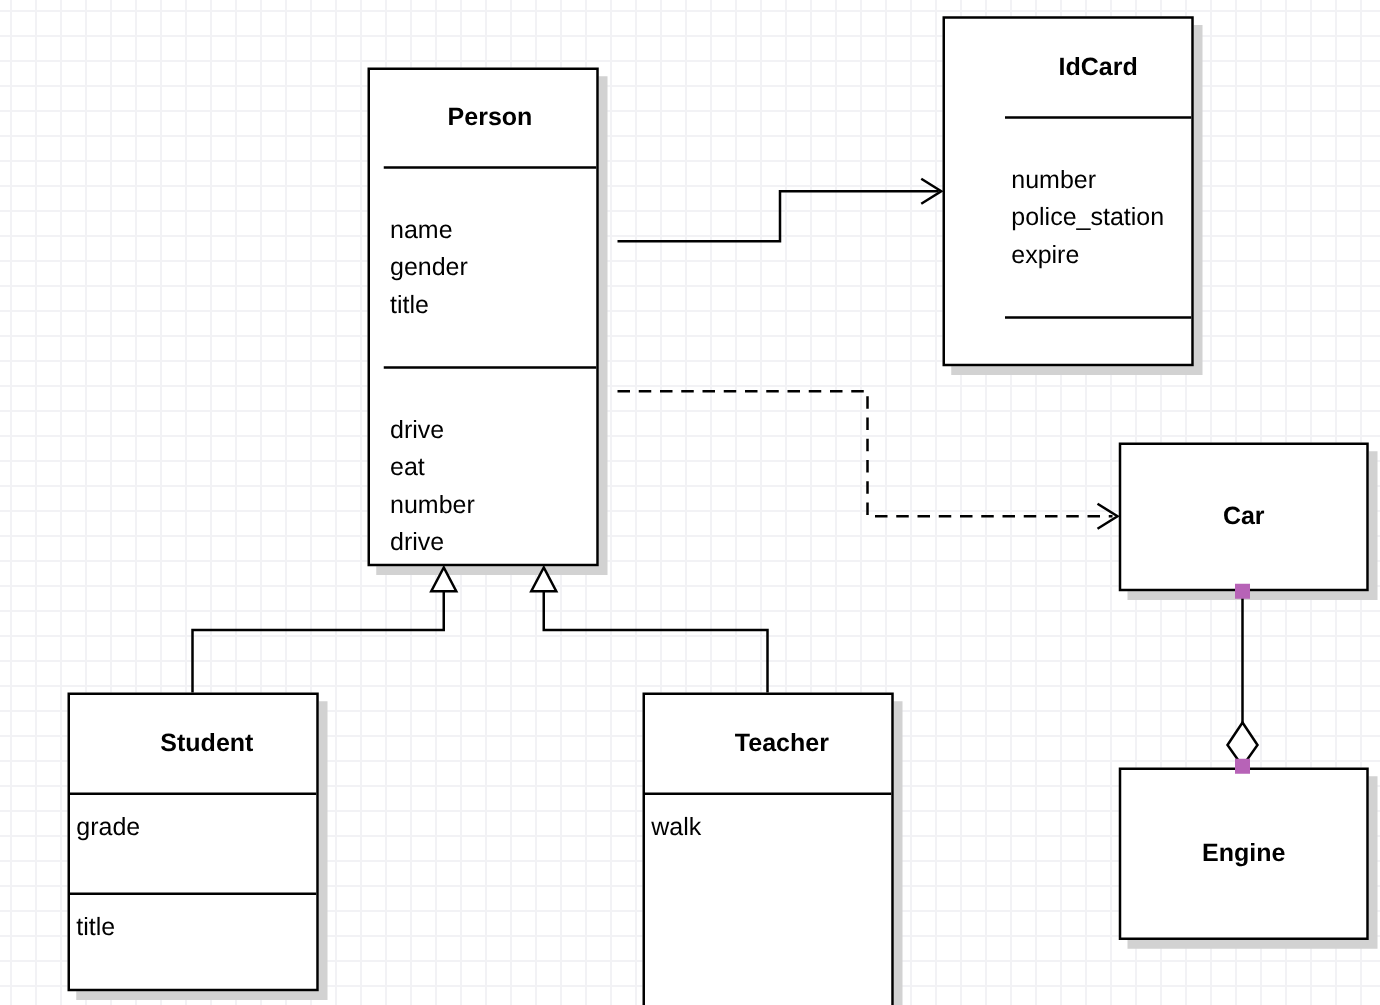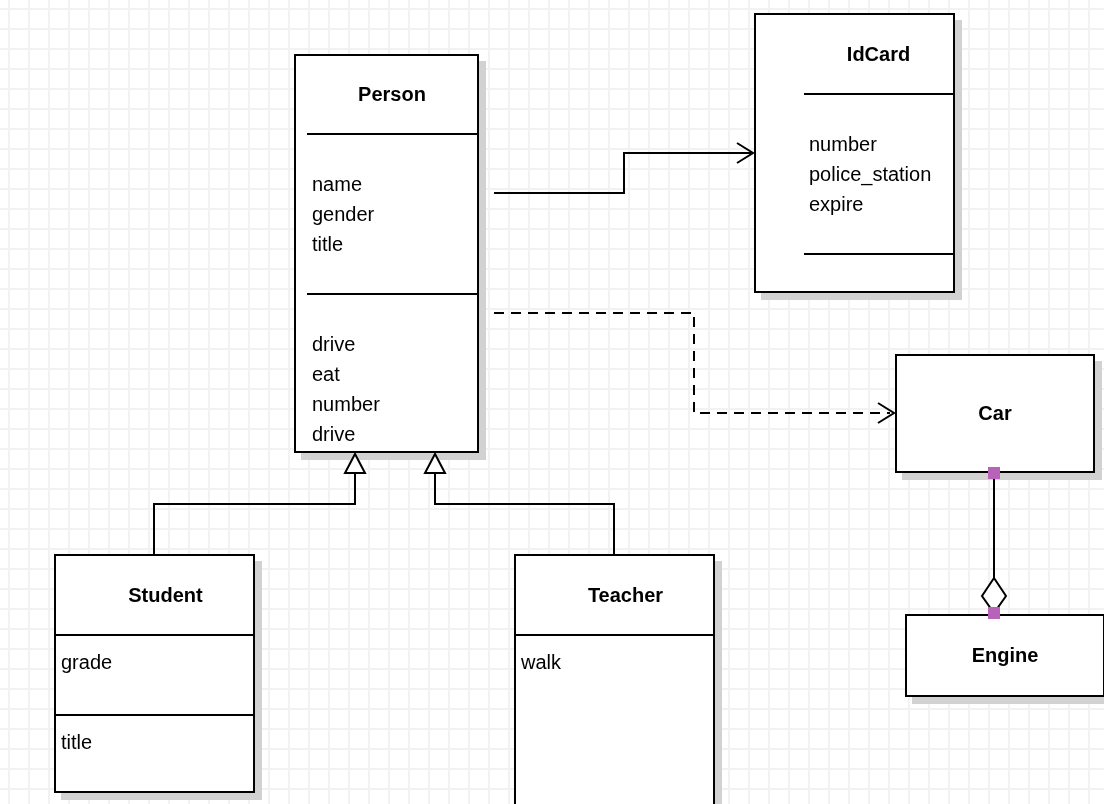--- a/index.html
+++ b/index.html
@@ -56,21 +56,21 @@
   #box-person .cb-title { height: 77px; }
   #box-person .attrs    { height: 160px; }
   #box-person .methods  { flex: 1 1 auto; }
 
   #box-idcard  { left: 754px; top: 13px;  width: 201px; height: 280px; padding-left: 48px; }
   #box-idcard .cb-title { height: 78px; }
   #box-idcard .attrs    { height: 160px; }
   #box-idcard .empty    { flex: 1 1 auto; }
 
   #box-car     { left: 895px; top: 354px; width: 200px; height: 119px; }
-  #box-engine  { left: 895px; top: 614px; width: 200px; height: 83px; margin-left: 10px; }
+  #box-engine  { left: 895px; top: 614px; width: 200px; height: 138px; }
   #box-car .cb-title, #box-engine .cb-title { flex: 1 1 auto; }
 
   #box-student { left: 54px;  top: 554px; width: 201px; height: 239px; }
   #box-teacher { left: 514px; top: 554px; width: 201px; height: 281px; }
   #box-student .cb-title, #box-teacher .cb-title { height: 78px; padding-left: 22px; }
   #box-student .comp1, #box-teacher .comp1 { height: 80px; }
   #box-student .comp2, #box-teacher .comp2 { flex: 1 1 auto; }
 
   svg.edges {
     position: absolute;

